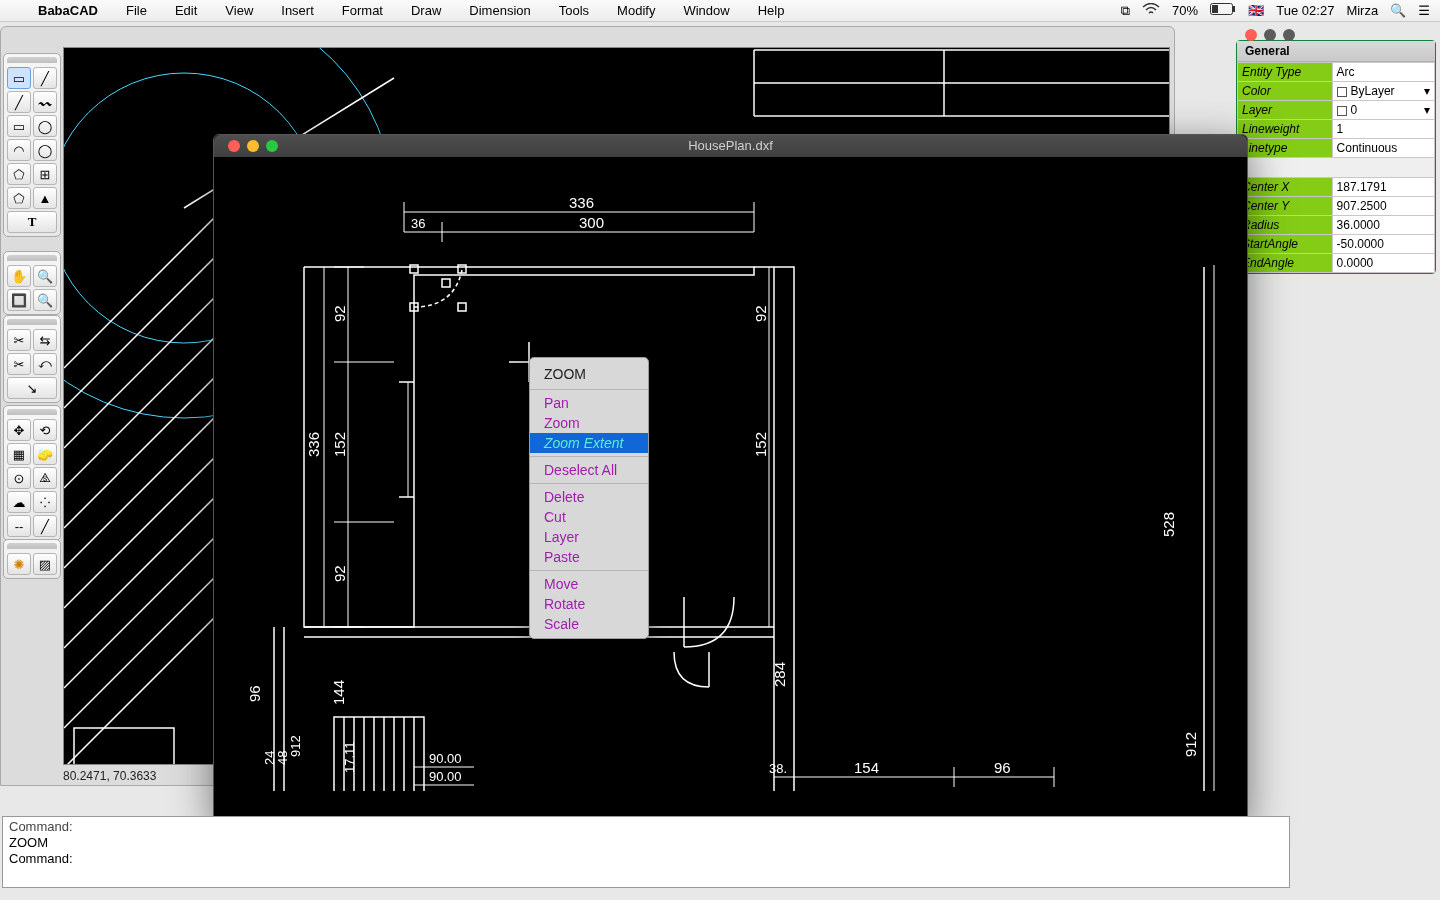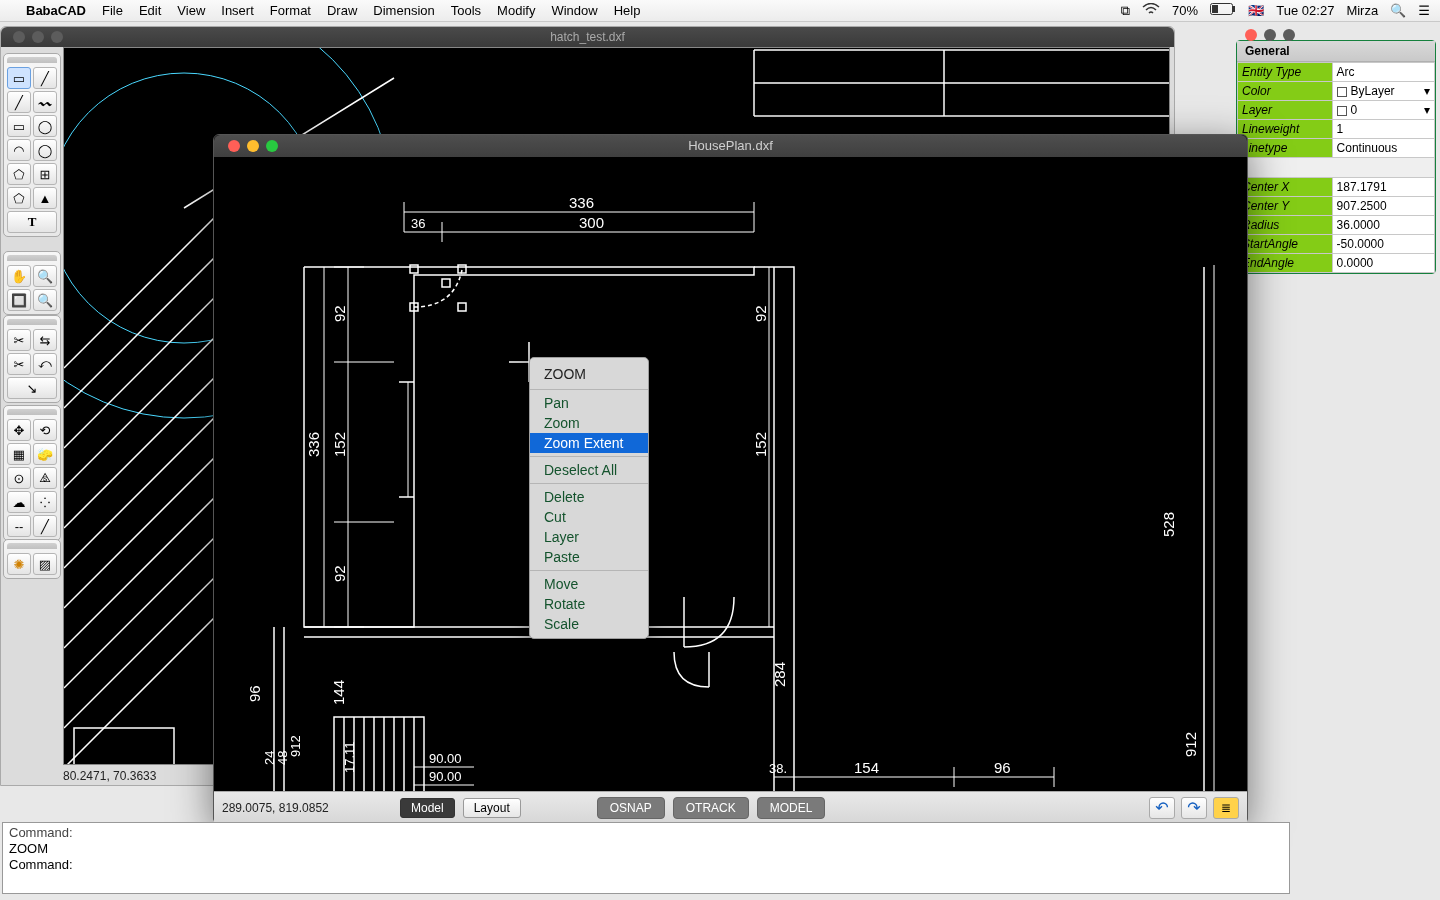--- a/index.html
+++ b/index.html
@@ -1,19 +1,19 @@
 <!DOCTYPE html>
 <html><head>
 <meta charset="utf-8">
 <style>
 * { margin: 0; padding: 0; box-sizing: border-box; font-family: -apple-system, "Helvetica Neue", Arial, sans-serif; user-select: none; }
 body { width: 1440px; height: 900px; overflow: hidden; background: #e8e8e8; position: relative; }
 
 
-.mac-menubar { height: 22px; background: linear-gradient(#fafafa,#ececec); border-bottom: 1px solid #c9c9c9; display:flex; align-items:center; font-size:13px; padding: 0 10px; gap: 16px; }
+.mac-menubar { height: 22px; background: linear-gradient(#fafafa,#ececec); border-bottom: 1px solid #c9c9c9; display:flex; align-items:center; font-size:13px; padding: 0 10px; gap: 28px; }
 .mac-menubar .right { margin-left:auto; display:flex; align-items:center; gap:12px; }
 .apple { font-size:15px; }
 
 
 .traffic { display:flex; gap:7px; padding: 0 8px; align-items:center; height:20px;}
 .tl { width:12px; height:12px; border-radius:50%; }
 .tl.red{background:#ff5f57;} .tl.yel{background:#ffbd2e;} .tl.grn{background:#28c940;}
 .tl.dim{background:#5c5c5c;}
 
 
@@ -42,34 +42,34 @@
 .tabbtn{ padding:2px 10px; border:1px solid #9a9a9a; background:linear-gradient(#fff,#e6e6e6); border-radius:3px; font-size:12px;}
 .tabbtn.active{ background:#3a3a3a; color:#fff; border-color:#333;}
 .pill{ padding:3px 12px; border-radius:4px; background:#7a7a7a; color:#fff; font-size:12px; border:1px solid #666;}
 .bottom .right{ margin-left:auto; display:flex; gap:6px;}
 .iconbtn{ width:26px; height:22px; border:1px solid #aaa; background:linear-gradient(#fff,#e6e6e6); border-radius:3px; display:flex; align-items:center; justify-content:center;}
 
 
 .ctxmenu{ position:absolute; background:#d8d8d8; border:1px solid #9e9e9e; border-radius:5px; box-shadow: 0 6px 18px rgba(0,0,0,.45); font-size:14px; min-width:120px; padding: 4px 0;}
 .ctxmenu .hdr{ padding:4px 14px; font-weight:400; color:#222;}
 .ctxmenu .sep{ height:1px; background:#b5b5b5; margin:3px 0;}
-.ctxmenu .item{ padding:2px 14px; color:#14532d;}
-.ctxmenu .item.hl{ background:#1068d8; color:#ffffff;}
+.ctxmenu .item{ padding:2px 14px; color:#a21caf;}
+.ctxmenu .item.hl{ background:#1068d8; color:#5eead4;font-style:italic;}
 
 
 .props{ position:absolute; right:4px; top:40px; width:200px; background:#efefef; border:1px solid #15803d; border-radius:4px; font-size:12px;}
 .props .hdr{ background:linear-gradient(#d9d9d9,#c9c9c9); padding:3px 8px; font-weight:bold; border-bottom:1px solid #b0b0b0;}
 .props table{ width:100%; border-collapse:collapse;}
 .props td{ border:1px solid #c8c8c8; padding:2px 4px; background:#fff;}
 .props td.k{ background:#84cc16; width:48%;font-style:italic;}
 .props .sect{ height:20px; background:#efefef;}
 .swatch{ display:inline-block; width:10px; height:10px; border:1px solid #555; margin-right:4px; vertical-align:middle; background:#fff;}
 
 
-.cmd{ position:absolute; left:2px; right:150px; bottom:6px; height:72px; background:#fff; border:1px solid #999; font-family:"Helvetica Neue",Arial; font-size:13px; padding:2px 6px; line-height:16px; overflow:hidden;}
+.cmd{ position:absolute; left:2px; right:150px; bottom:12px; height:72px; background:#fff; border:1px solid #999; font-family:"Helvetica Neue",Arial; font-size:13px; padding:2px 6px; line-height:16px; overflow:hidden;}
 .cmd .clip{ color:#444; }
 
 
 .dim{ fill:#fff; font-size:15px; font-family:Arial;}
 .dim.sm{ font-size:13px;}
 .dwg line, .dwg path, .dwg rect, .dwg polyline { stroke:#fff; fill:none; stroke-width:1.5;}
 .dwg .thin{ stroke-width:1;}
 .grip{ fill:#1a6fe0; stroke:#5aa0ff;}
 </style>
 </head>
@@ -106,28 +106,20 @@
     </span>
     <span>🇬🇧</span>
     <span>Tue 02:27</span>
     <span>Mirza</span>
     <span>🔍</span>
     <span>☰</span>
   </div>
 </div>
 
 <div class="bgwin">
-  <div class="titlebar">
-    <div class="traffic">
-        <span class="tl dim"></span>
-        <span class="tl dim"></span>
-        <span class="tl dim"></span>
-      </div>
-    <span>hatch_test.dxf</span>
-  </div>
 
   <div class="palette" style="top:26px">
     <div class="handle"></div>
     <div class="tbtn" style="background:#cfe3ff;border-color:#6aa0e0">▭</div>
     <div class="tbtn">╱</div>
     <div class="tbtn">╱</div>
     <div class="tbtn">〰</div>
     <div class="tbtn">▭</div>
     <div class="tbtn">◯</div>
     <div class="tbtn">◠</div>
@@ -376,33 +368,19 @@
       <div class="item">Delete</div>
       <div class="item">Cut</div>
       <div class="item">Layer</div>
       <div class="item">Paste</div>
       <div class="sep"></div>
       <div class="item">Move</div>
       <div class="item">Rotate</div>
       <div class="item">Scale</div>
     </div>
   </div>
-  <div class="bottom">
-    <span class="coord">289.0075, 819.0852</span>
-    <span class="tabbtn active">Model</span>
-    <span class="tabbtn">Layout</span>
-    <span style="width:60px"></span>
-    <span class="pill">OSNAP</span>
-    <span class="pill">OTRACK</span>
-    <span class="pill">MODEL</span>
-    <div class="right">
-      <span class="iconbtn" style="color:#1560c0;font-size:16px">↶</span>
-      <span class="iconbtn" style="color:#1560c0;font-size:16px">↷</span>
-      <span class="iconbtn" style="background:#ffd24a">≣</span>
-    </div>
-  </div>
 </div>
 
 <div class="cmd">
   <div class="clip">Command:</div>
   <div>ZOOM</div>
   <div>Command:</div>
 </div>
 
 </body></html>

